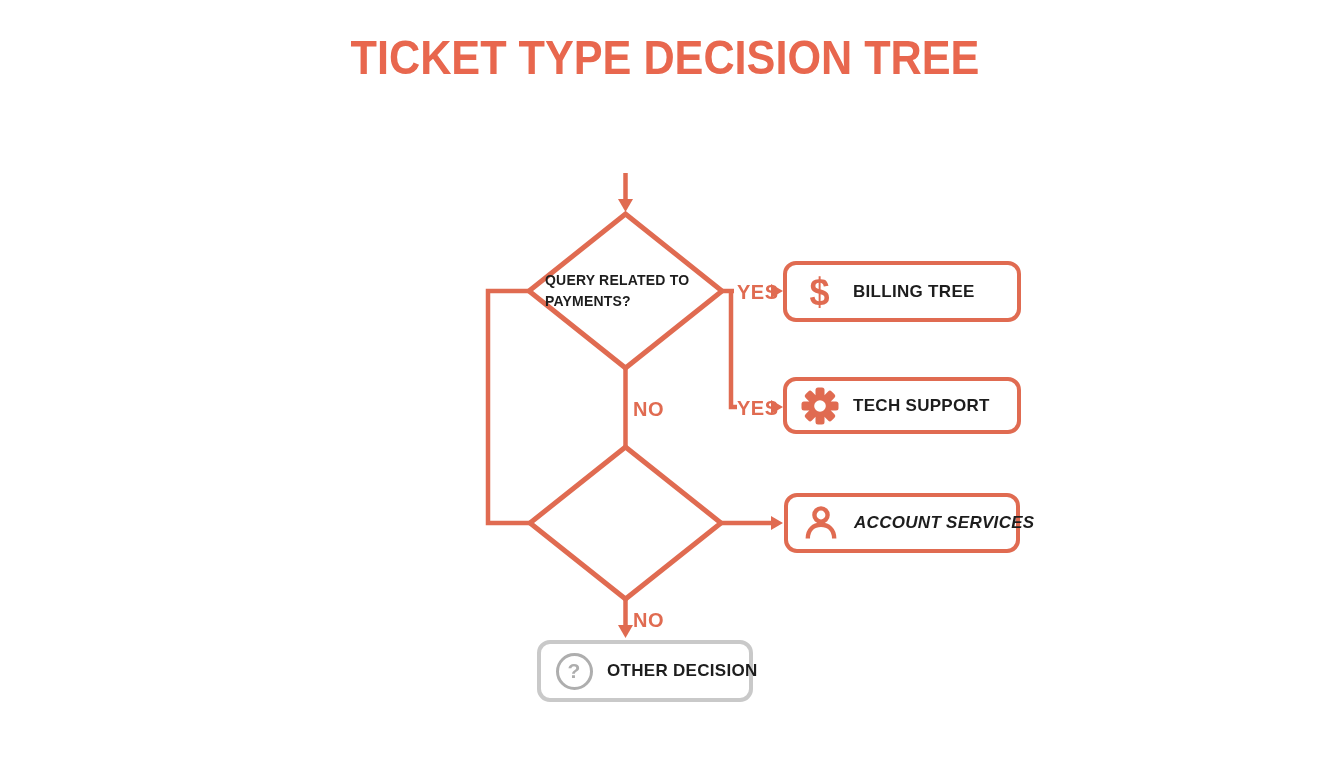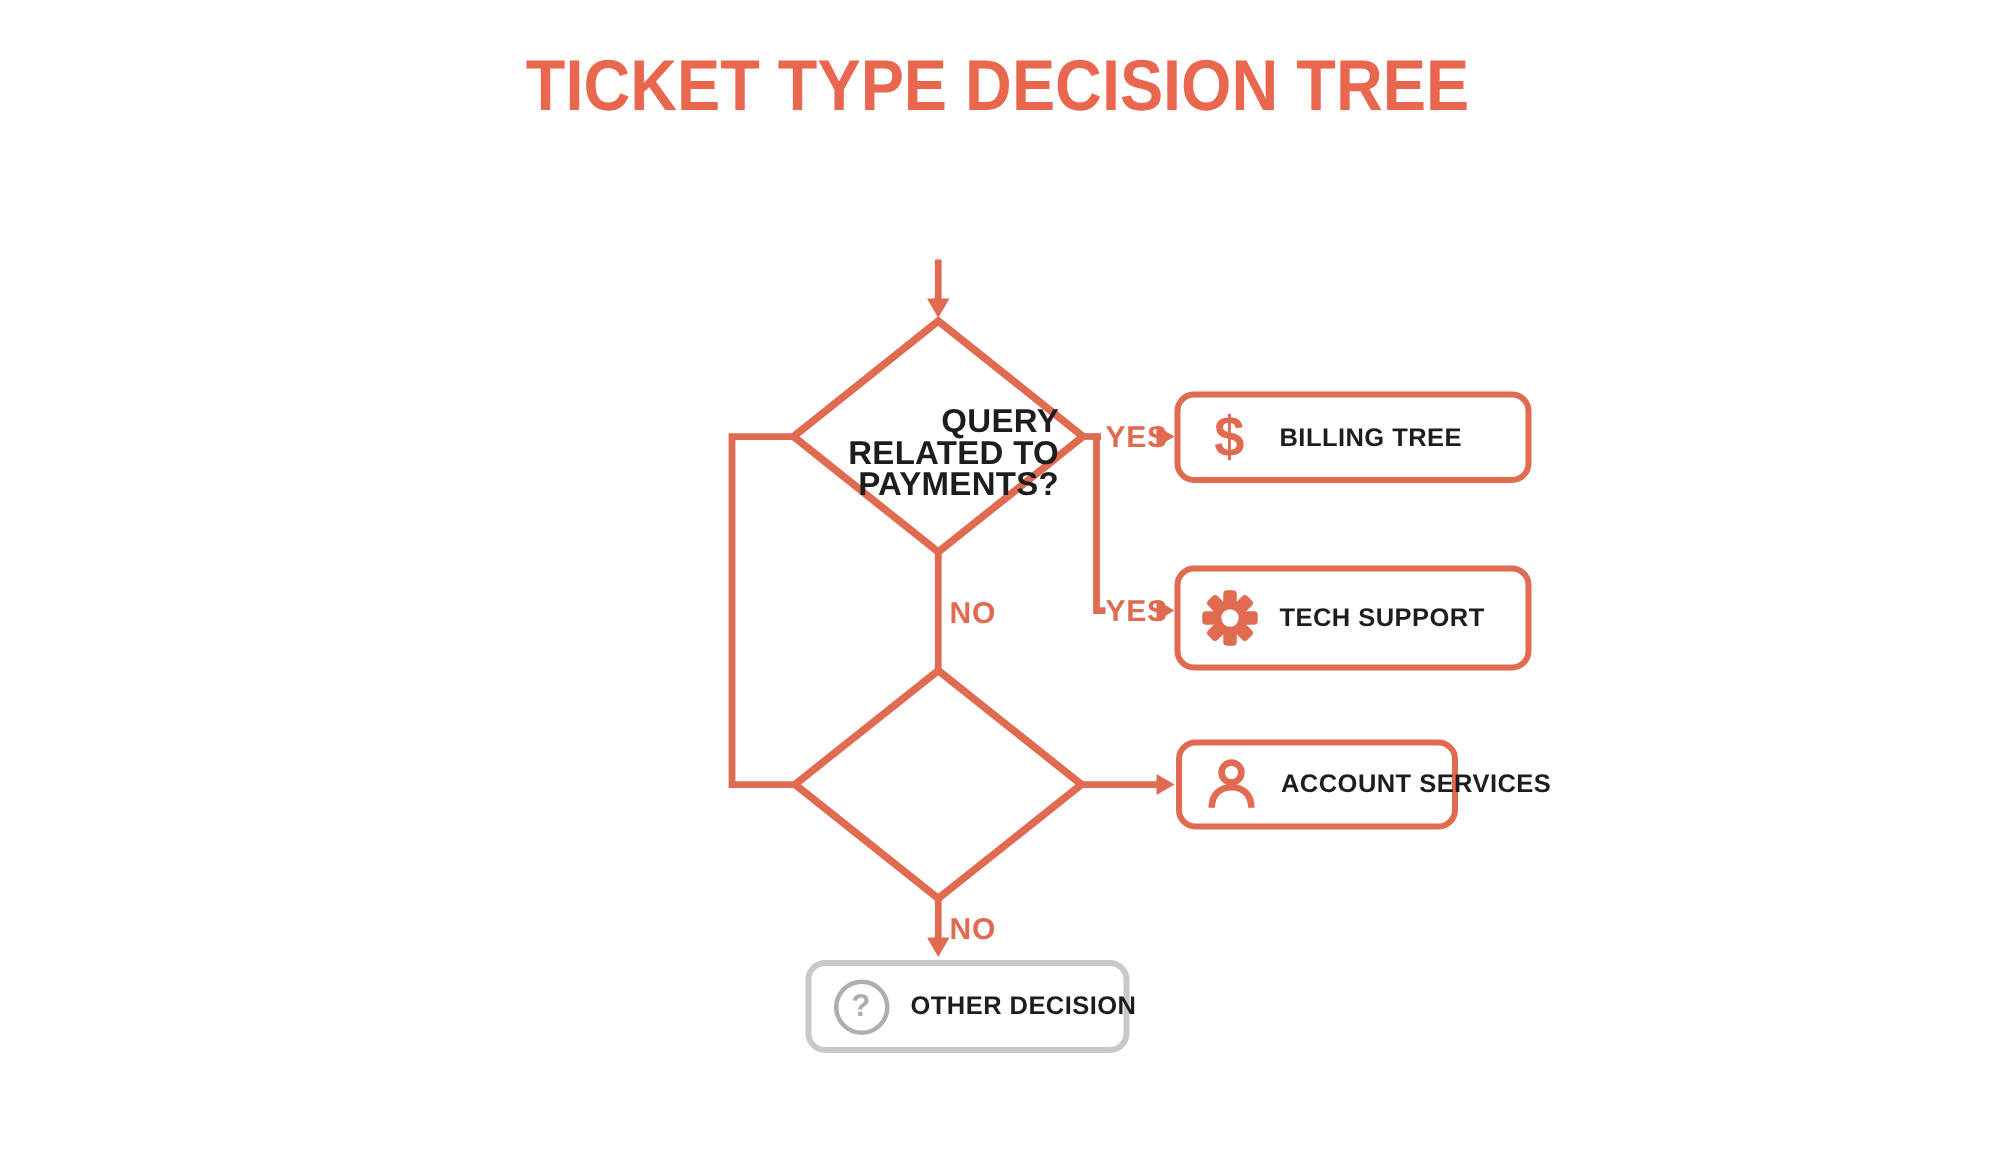--- a/index.html
+++ b/index.html
@@ -34,22 +34,22 @@
     font-size:17px;font-weight:bold;color:var(--ink);letter-spacing:0.3px;white-space:nowrap;
   }
   .icon-wrap{width:66px;flex:0 0 66px;display:flex;align-items:center;justify-content:center;color:var(--accent);}
   .dollar{font-size:38px;font-weight:bold;color:var(--accent);line-height:1;transform:scaleX(0.95);}
   .q-circle{
     width:37px;height:37px;border:3.5px solid var(--gray-icon);border-radius:50%;
     display:flex;align-items:center;justify-content:center;
     font-size:21px;font-weight:bold;color:var(--gray-icon);
   }
   .decision-label{
-    position:absolute;width:161px;text-align:right;
-    font-size:22px;font-weight:bold;line-height:21px;color:var(--ink);letter-spacing:0.2px;
+    position:absolute;width:161px;text-align:left;
+    font-size:14px;font-weight:bold;line-height:21px;color:var(--ink);letter-spacing:0.2px;
   }
   .edge-label{
     position:absolute;font-size:20px;font-weight:bold;color:var(--accent);letter-spacing:0.5px;
   }
 </style>
 </head>
 <body>
 
 <div class="canvas">
 
@@ -88,37 +88,37 @@
   <div class="edge-label" style="left:633px;top:398px;">NO</div>
   <div class="edge-label" style="left:633px;top:609px;">NO</div>
 
   <div class="node-box" style="left:783px;top:261px;width:238px;height:61px;">
     <div class="icon-wrap">
       <span class="dollar">$</span>
     </div>
     <div class="node-label">BILLING TREE</div>
   </div>
 
-  <div class="node-box" style="left:783px;top:377px;width:238px;height:70px;">
+  <div class="node-box" style="left:783px;top:377px;width:238px;height:57px;">
     <div class="icon-wrap">
       <svg width="42" height="42" viewBox="0 0 42 42">
         <g fill="currentColor">
           <rect x="16.5" y="2.5" width="9" height="37" rx="2.5"></rect>
           <rect x="16.5" y="2.5" width="9" height="37" rx="2.5" transform="rotate(45 21 21)"></rect>
           <rect x="16.5" y="2.5" width="9" height="37" rx="2.5" transform="rotate(90 21 21)"></rect>
           <rect x="16.5" y="2.5" width="9" height="37" rx="2.5" transform="rotate(135 21 21)"></rect>
           <circle cx="21" cy="21" r="11.5"></circle>
           <circle cx="21" cy="21" r="5.8" fill="#ffffff"></circle>
         </g>
       </svg>
     </div>
     <div class="node-label">TECH SUPPORT</div>
   </div>
 
-  <div class="node-box" style="left:784px;top:493px;width:188px;height:60px;">
+  <div class="node-box" style="left:784px;top:493px;width:236px;height:60px;font-style:italic;">
     <div class="icon-wrap">
       <svg width="40" height="40" viewBox="0 0 40 40">
         <g stroke="currentColor" stroke-width="4.4" fill="none">
           <circle cx="20" cy="12" r="6.6"></circle>
           <path d="M6.8 35.5 C6.8 26.4 12.6 21.8 20 21.8 C27.4 21.8 33.2 26.4 33.2 35.5"></path>
         </g>
       </svg>
     </div>
     <div class="node-label">ACCOUNT SERVICES</div>
   </div>

